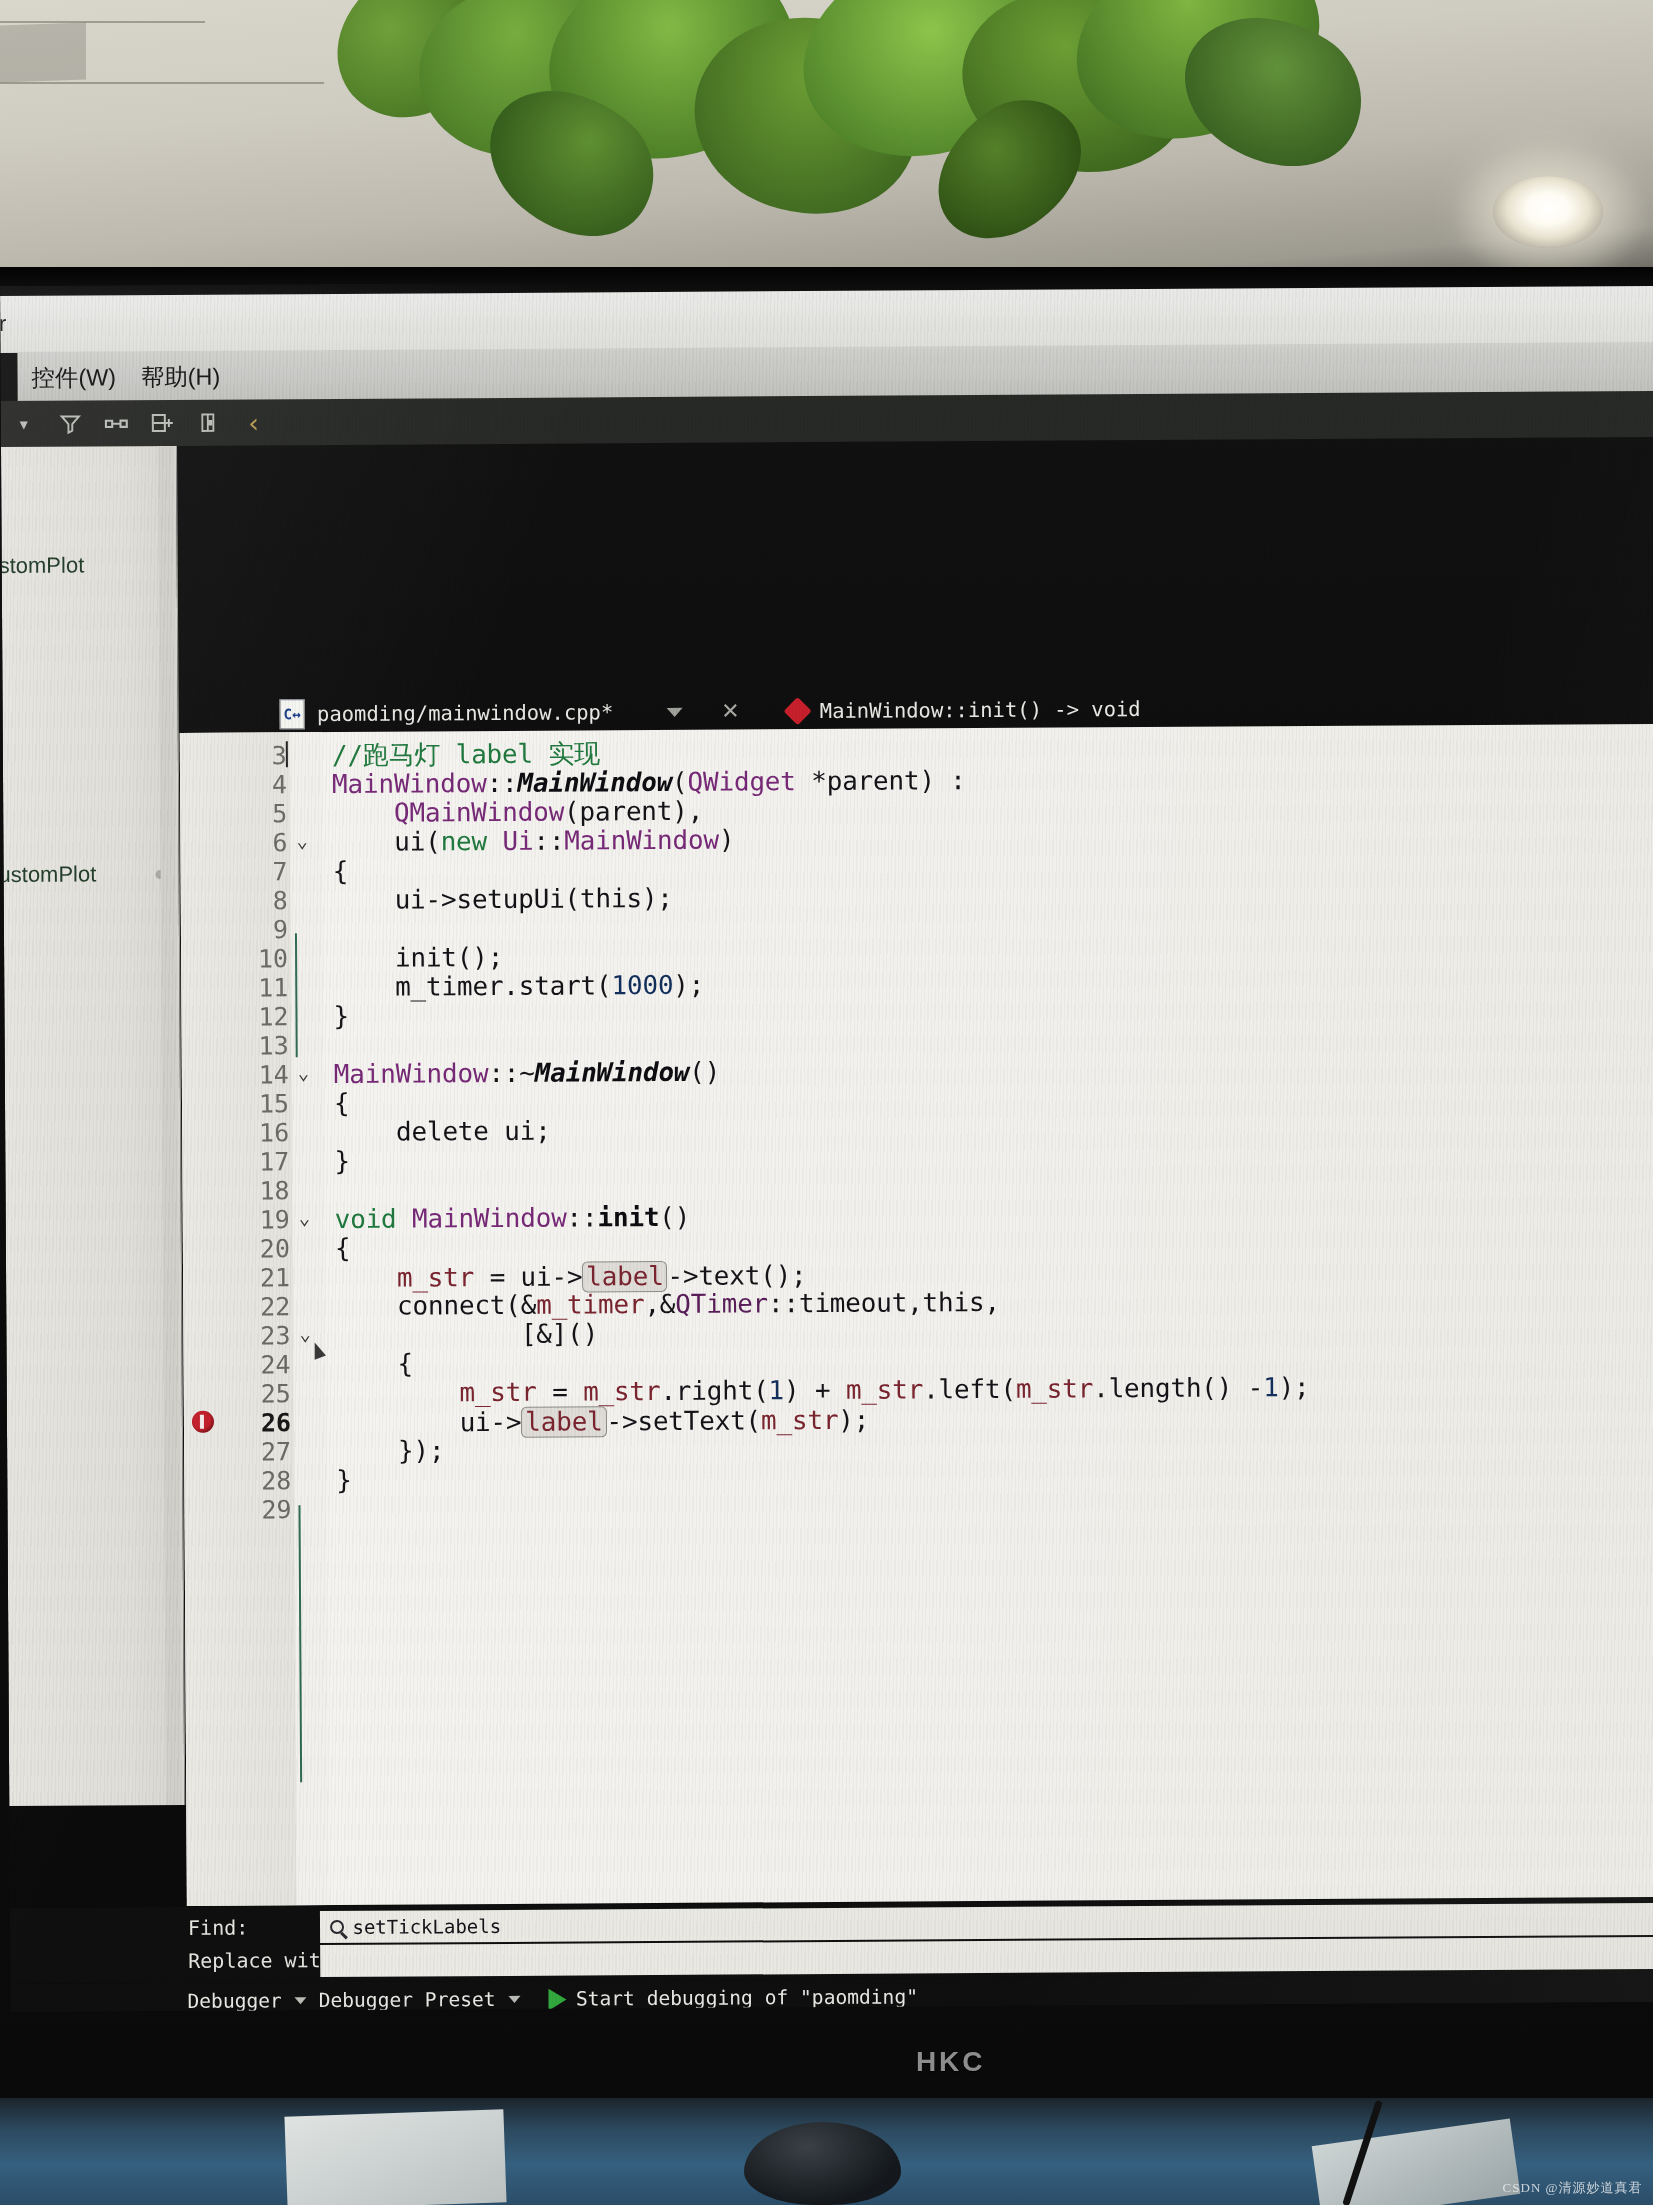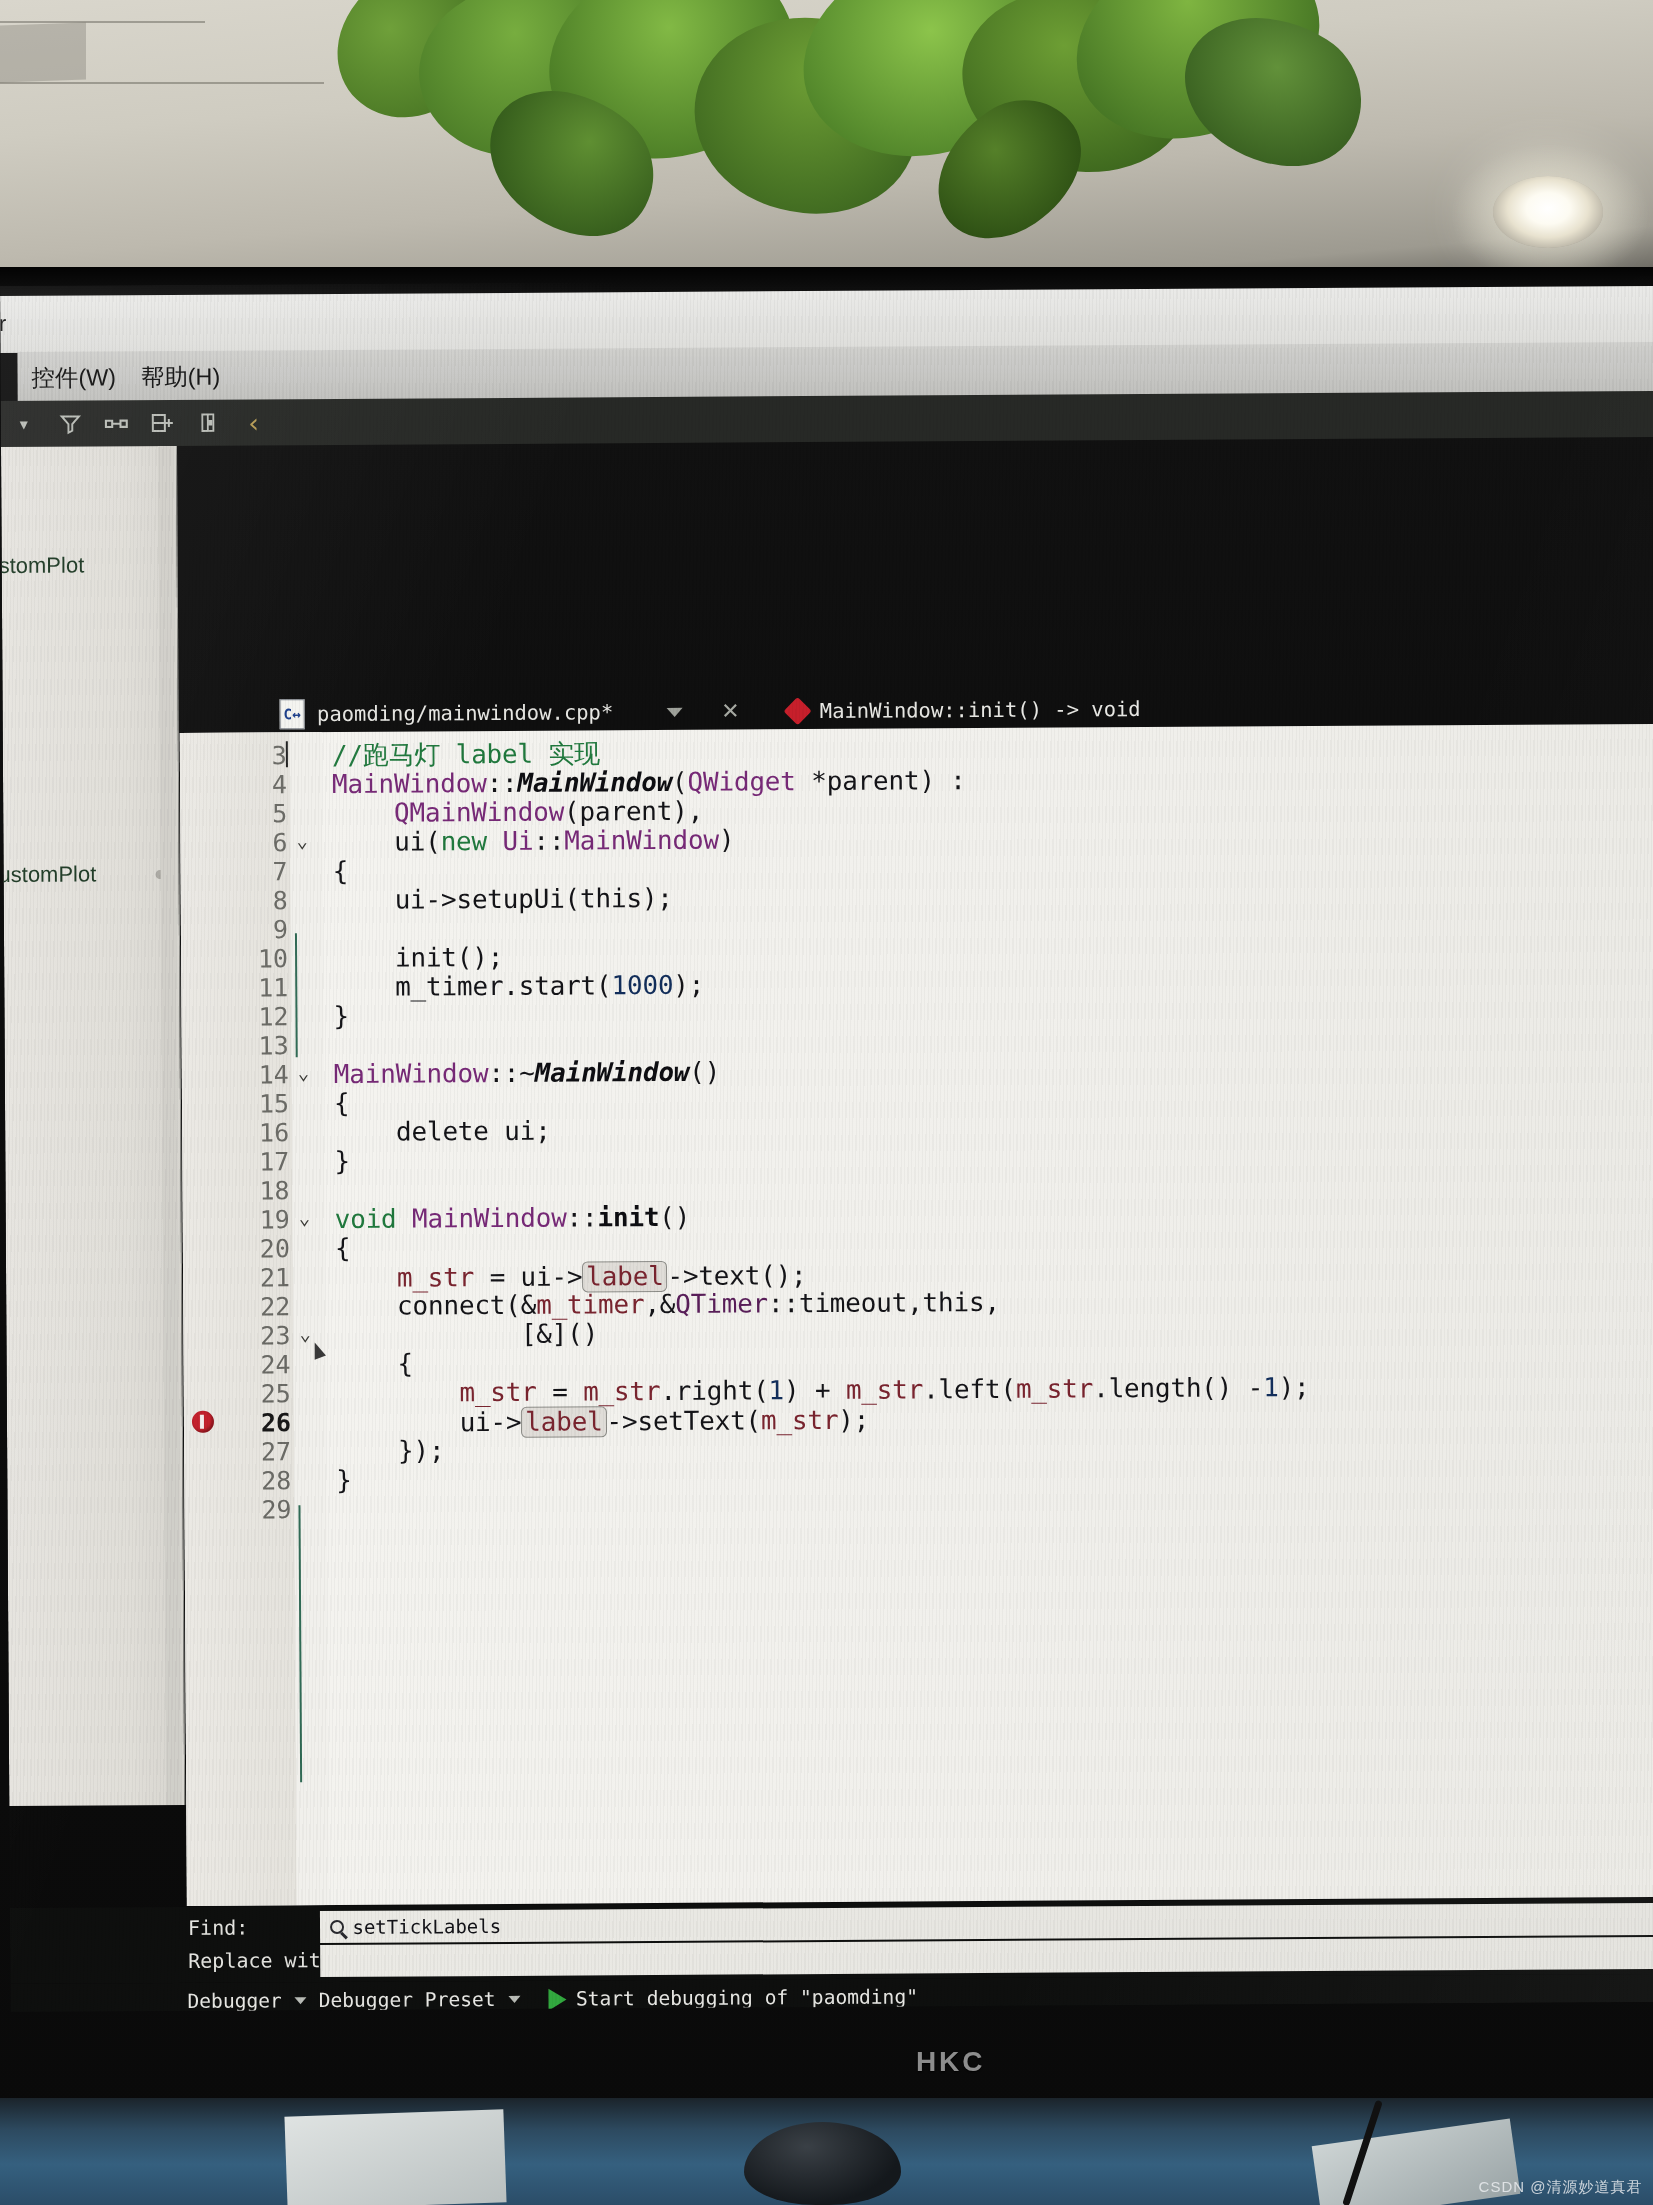--- a/index.html
+++ b/index.html
@@ -72,22 +72,22 @@
     position:absolute; left:744px; top:2122px; width:157px; height:83px;
     border-radius:50% 50% 46% 46%/60% 60% 40% 40%;
     background:radial-gradient(ellipse at 40% 30%, #3a4046, #14181c 70%);
   }
   .desk-cable {
     position:absolute; left:1359px; top:2098px; width:6.7px; height:110px;
     background:#111; transform:rotate(18deg); border-radius:3.8px;
   }
   .watermark {
     position:absolute; right:10.5px; bottom:7.6px;
-    color:rgba(235,238,240,.82); font-family:Liberation Sans, sans-serif;
-    font-size:15px; letter-spacing:1px;
+    color:rgba(235,238,240,.82); font-family:Liberation Serif, serif;
+    font-size:13px; letter-spacing:1px;
   }
 
   
   #screen {
     position:absolute; left:0px; top:286px; width:1654px; height:1726px;
     overflow:hidden;
     transform: rotate(-0.35deg);
     transform-origin: 0 0;
     filter: contrast(1.02) saturate(.95) brightness(1.0);
   }

